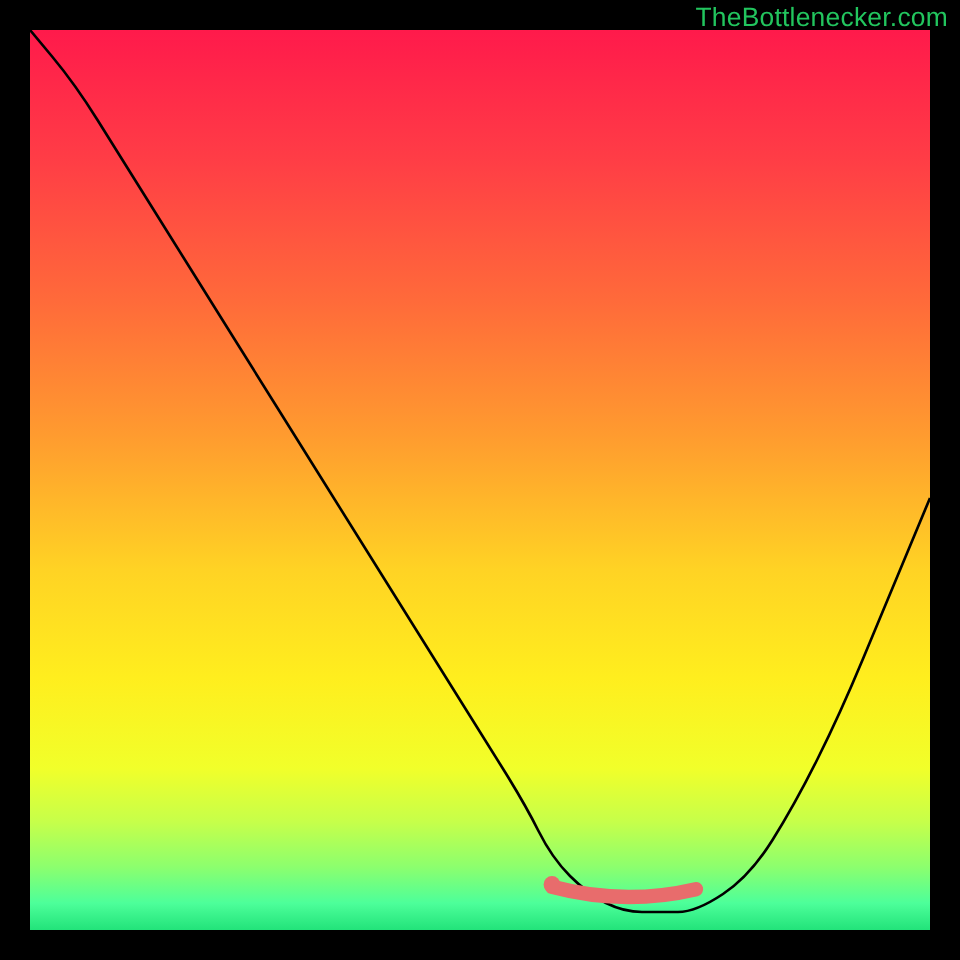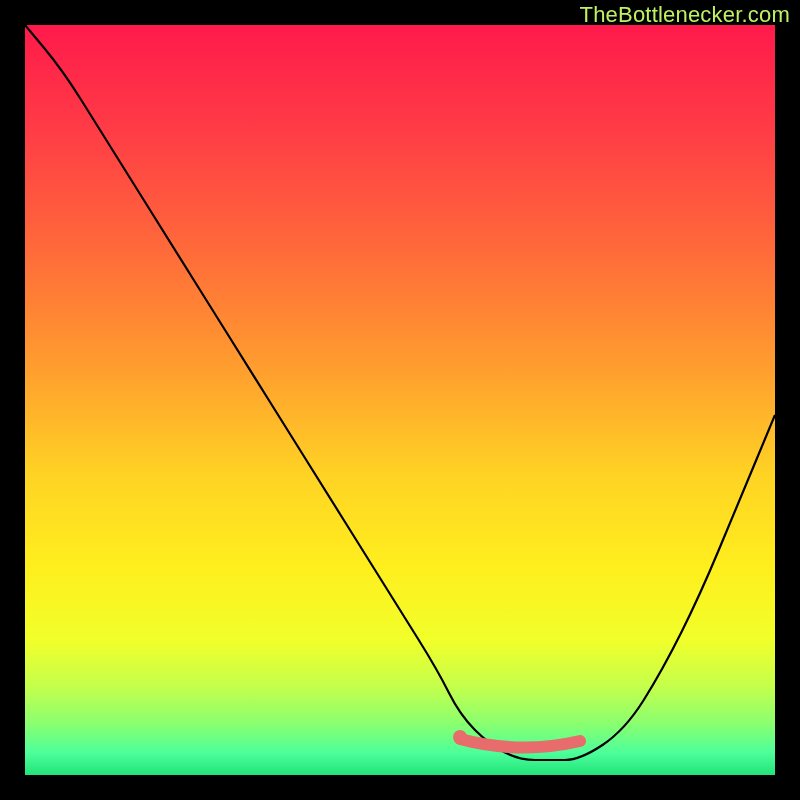--- a/index.html
+++ b/index.html
@@ -36,21 +36,21 @@
     position: absolute;
     left: 0;
     top: 0;
     width: 100%;
     height: 100%;
   }
   .attribution {
     position: absolute;
     top: 2px;
     right: 10px;
-    color: #bef264;
+    color: #22c55e;
     font-size: 22px;
     font-weight: 500;
     letter-spacing: 0.2px;
   }
 </style>
 </head>
 <body>
 
 <div class="frame">
 

